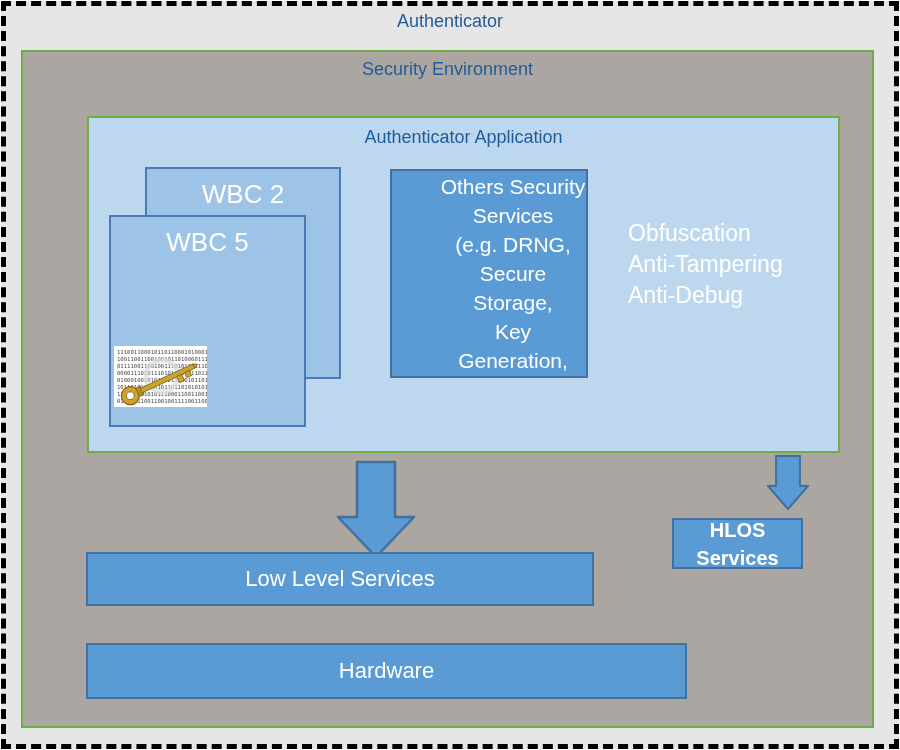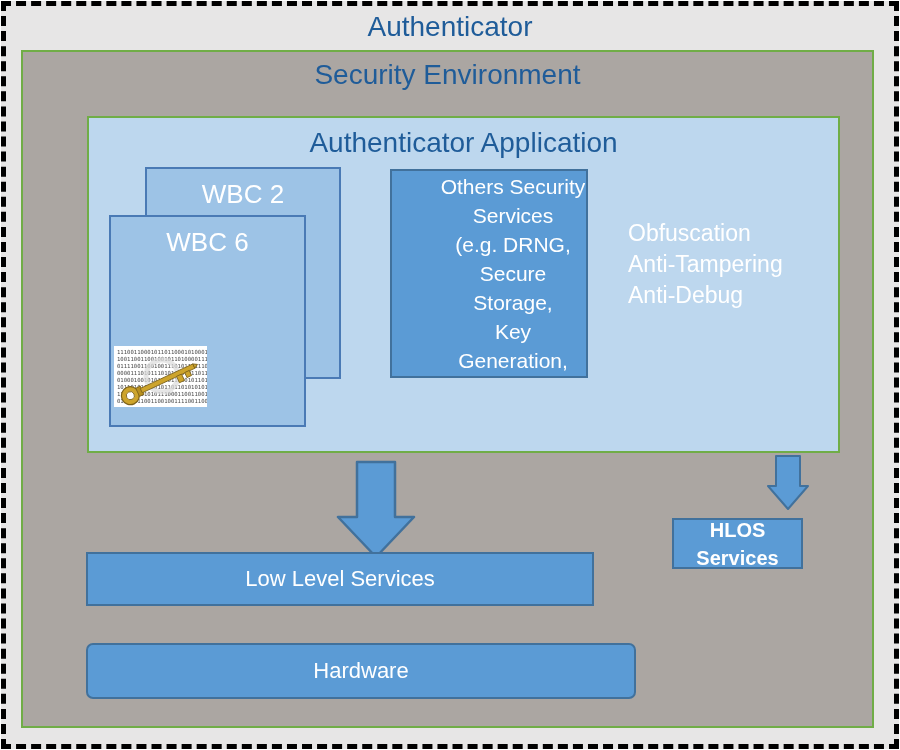--- a/index.html
+++ b/index.html
@@ -1,20 +1,20 @@
 <!DOCTYPE html>
 <html><head>
 <meta charset="utf-8">
 <style>
   html,body{margin:0;padding:0;background:#fff;}
   #page{position:relative;width:900px;height:750px;font-family:"Liberation Sans",sans-serif;overflow:hidden;}
   .frame{position:absolute;inset:1px;border:5px dashed #000;background:#e7e6e6;box-sizing:border-box;}
   .stage{position:absolute;inset:0;}
   .abs{position:absolute;box-sizing:border-box;}
-  .title{color:#1f5c99;font-size:28px;text-align:center;white-space:nowrap;}
+  .title{color:#1f5c99;font-size:18px;text-align:center;white-space:nowrap;}
   .env-box{left:21px;top:50px;width:853px;height:678px;background:#aba6a2;border:2px solid #70ad47;}
   .app-box{left:87px;top:116px;width:753px;height:337px;background:#bdd7ee;border:2px solid #70ad47;}
   .wbc{background:#9dc3e6;border:2px solid #4a7ab5;color:#fff;font-size:26px;text-align:center;padding-top:10px;}
   .bluebox{background:#5b9bd5;border:2px solid #41719c;color:#fff;display:flex;flex-direction:column;align-items:center;justify-content:center;text-align:center;}
   .services{font-size:21px;line-height:29px;}
   .protections{color:#fff;font-size:23px;line-height:31px;text-align:left;}
   .hlos{font-size:20px;line-height:28px;}
   .bigbar{font-size:22px;}
   svg{display:block;}
 </style>
@@ -30,21 +30,21 @@
     <div class="abs env-box"></div>
     <div class="abs title" style="left:21px;top:59px;width:853px;">Security Environment</div>
 
     <div class="abs app-box"></div>
     <div class="abs title" style="left:87px;top:127px;width:753px;">Authenticator Application</div>
 
     <div class="abs wbc" style="left:145px;top:167px;width:196px;height:212px;">
       <span>WBC 2</span>
     </div>
     <div class="abs wbc" style="left:109px;top:215px;width:197px;height:212px;">
-      <span>WBC 6</span>
+      <span>WBC 5</span>
     </div>
 
     <svg class="abs" style="left:114px;top:346px;" width="93" height="61" viewBox="0 0 93 61">
       <rect x="0" y="0" width="93" height="61" fill="#ffffff"></rect>
       <g font-family="DejaVu Sans Mono, monospace" font-size="5.6" fill="#4a4a4a">
         <text x="3" y="8">1110011000101101100010100010</text>
         <text x="3" y="15">1001100110010010110100001110</text>
         <text x="3" y="22">0111100110010011101011011101</text>
         <text x="3" y="29">0000111010111010111010110111</text>
         <text x="3" y="36">0100010010101100110001011011</text>
@@ -87,18 +87,18 @@
 
     <div class="abs bluebox hlos" style="left:672px;top:518px;width:131px;height:51px;font-weight:bold;">
       <div>HLOS</div>
       <div>Services</div>
     </div>
 
     <div class="abs bluebox bigbar" style="left:86px;top:544px;width:508px;height:54px;margin-top:8px;">
       <span>Low Level Services</span>
     </div>
 
-    <div class="abs bluebox bigbar" style="left:86px;top:643px;width:550px;height:56px;border-radius:7px;">
+    <div class="abs bluebox bigbar" style="left:86px;top:643px;width:601px;height:56px;">
       <span>Hardware</span>
     </div>
 
   </div>
 </div>
 
 </body></html>

